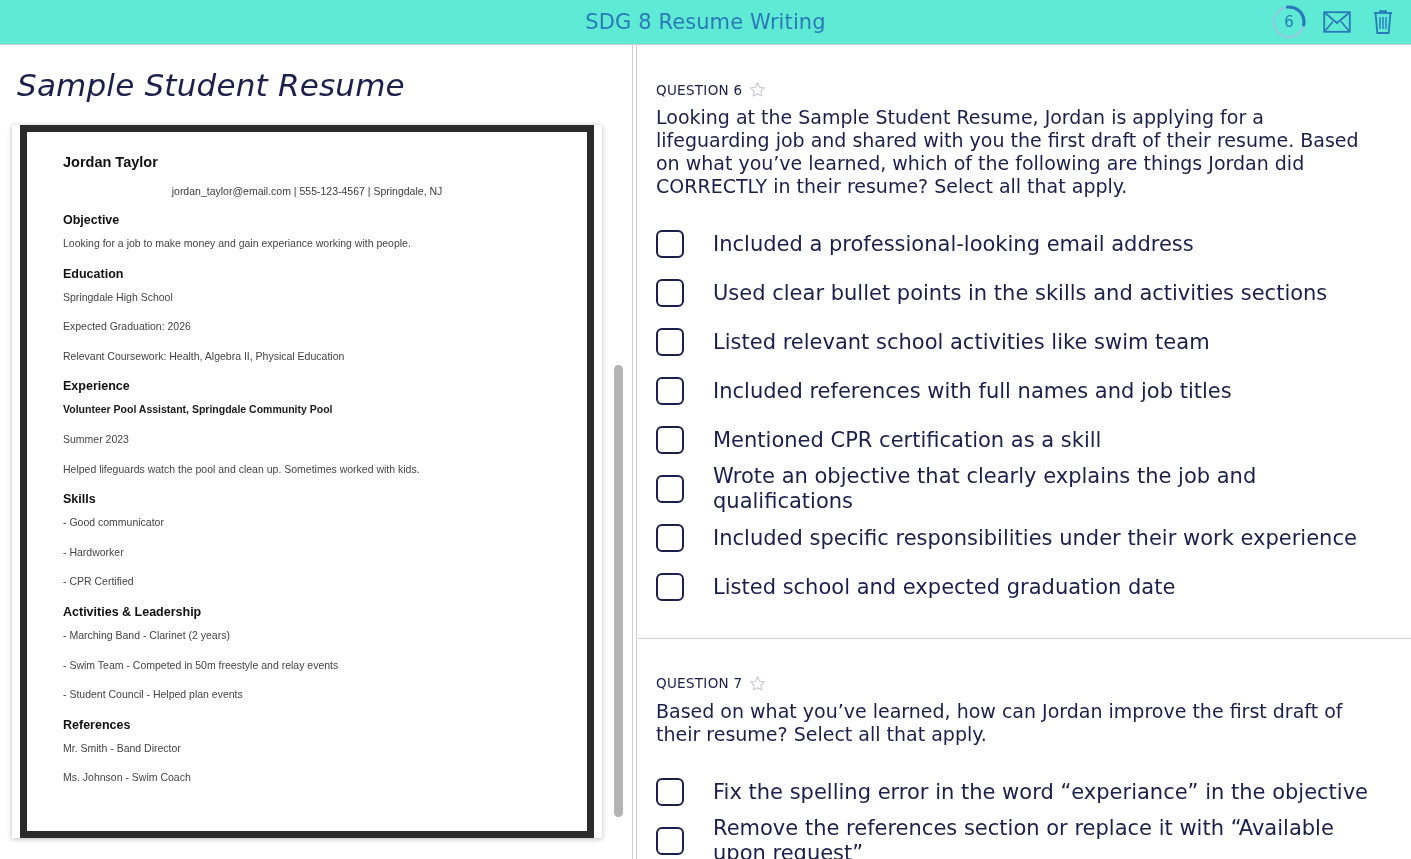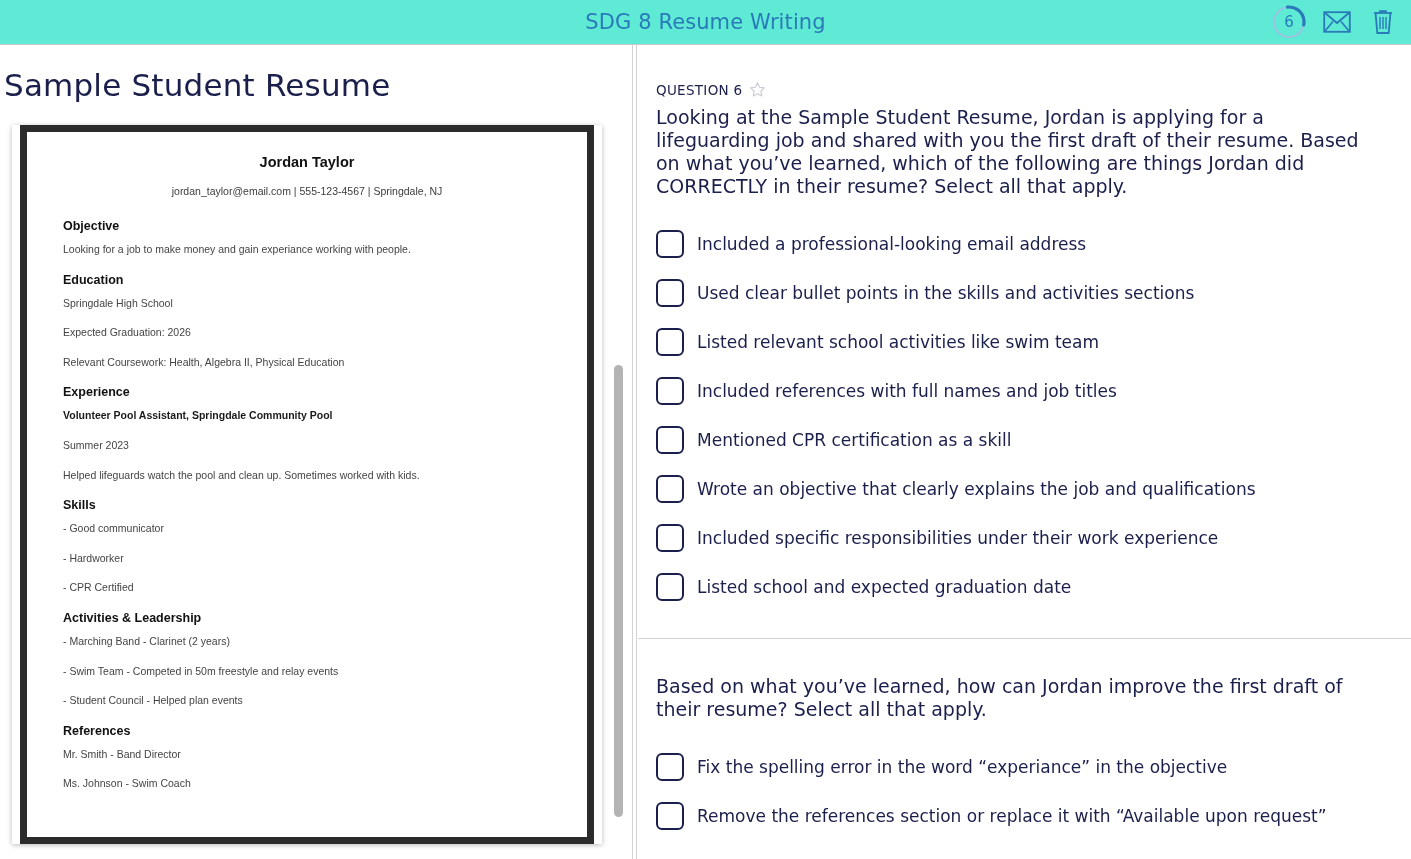--- a/index.html
+++ b/index.html
@@ -88,25 +88,26 @@
     top: 0;
     left: 638px;
     width: 773px;
     height: 814px;
     background: #ffffff;
     overflow: hidden;
   }
 
   
   .lesson-title {
-    margin: 22px 0 0 4px;
+    margin: 22px 0 0 17px;
     font-size: 31px;
     font-weight: 400;
     color: #1b1f4b;
     letter-spacing: .2px;
+    font-style: italic;
   }
   .lesson-intro {
     margin: 22px 0 0 4px;
     width: 590px;
     font-size: 16.5px;
     line-height: 1.33;
     color: #1b1f4b;
   }
 
   .resume-card {
@@ -119,31 +120,31 @@
   .resume-inner {
     margin: 8px;
     border: 7px solid #2b2b2b;
     background: #ffffff;
     padding: 22px 36px 30px 36px;
     min-height: 700px;
     font-family: "Liberation Sans", sans-serif;
     color: #3a3a3a;
   }
   .r-name {
-    text-align: center;
+    text-align: left;
     font-size: 14.5px;
     font-weight: bold;
     color: #111111;
     margin-bottom: 15px;
   }
   .r-contact {
     text-align: center;
     font-size: 10.5px;
     color: #3c3c3c;
-    margin-bottom: 22px;
+    margin-bottom: 16px;
   }
   .r-h2 {
     font-size: 12.5px;
     font-weight: bold;
     color: #111111;
     margin: 0 0 10px 0;
   }
   .r-line {
     font-size: 10.5px;
     color: #444444;
@@ -188,23 +189,24 @@
   }
   .checkbox {
     flex: 0 0 auto;
     width: 28px;
     height: 28px;
     border: 2.5px solid #1b1f4b;
     border-radius: 6px;
     background: #ffffff;
   }
   .option-label {
-    font-size: 17px;
+    font-size: 21px;
     color: #1b1f4b;
     line-height: 1.2;
+    margin-left: 16px;
   }
 
   
   .sb-track {
     position: absolute;
     width: 11px;
     background: transparent;
   }
   .sb-thumb {
     position: absolute;
@@ -345,20 +347,28 @@
             <div class="checkbox"></div>
             <div class="option-label">Included specific responsibilities under their work experience</div>
           </div>
           <div class="option-row">
             <div class="checkbox"></div>
             <div class="option-label">Listed school and expected graduation date</div>
           </div>
         </div>
         <div class="q-sep"></div>
         <div class="question-block q-block-2">
+          <div class="q-label-row">
+            <span class="q-label">QUESTION 7</span>
+            <span style="display: flex;">
+              <svg class="q-star" viewBox="0 0 24 24">
+                <path d="M12 2.6 L14.9 8.8 L21.6 9.7 L16.8 14.5 L18 21.2 L12 18 L6 21.2 L7.2 14.5 L2.4 9.7 L9.1 8.8 Z" fill="none" stroke="#c9cad6" stroke-width="1.6" stroke-linejoin="round"></path>
+              </svg>
+            </span>
+          </div>
           <div class="q-text">Based on what you’ve learned, how can Jordan improve the first draft of their resume? Select all that apply.</div>
           <div class="option-row">
             <div class="checkbox"></div>
             <div class="option-label">Fix the spelling error in the word “experiance” in the objective</div>
           </div>
           <div class="option-row">
             <div class="checkbox"></div>
             <div class="option-label">Remove the references section or replace it with “Available upon request”</div>
           </div>
         </div>

